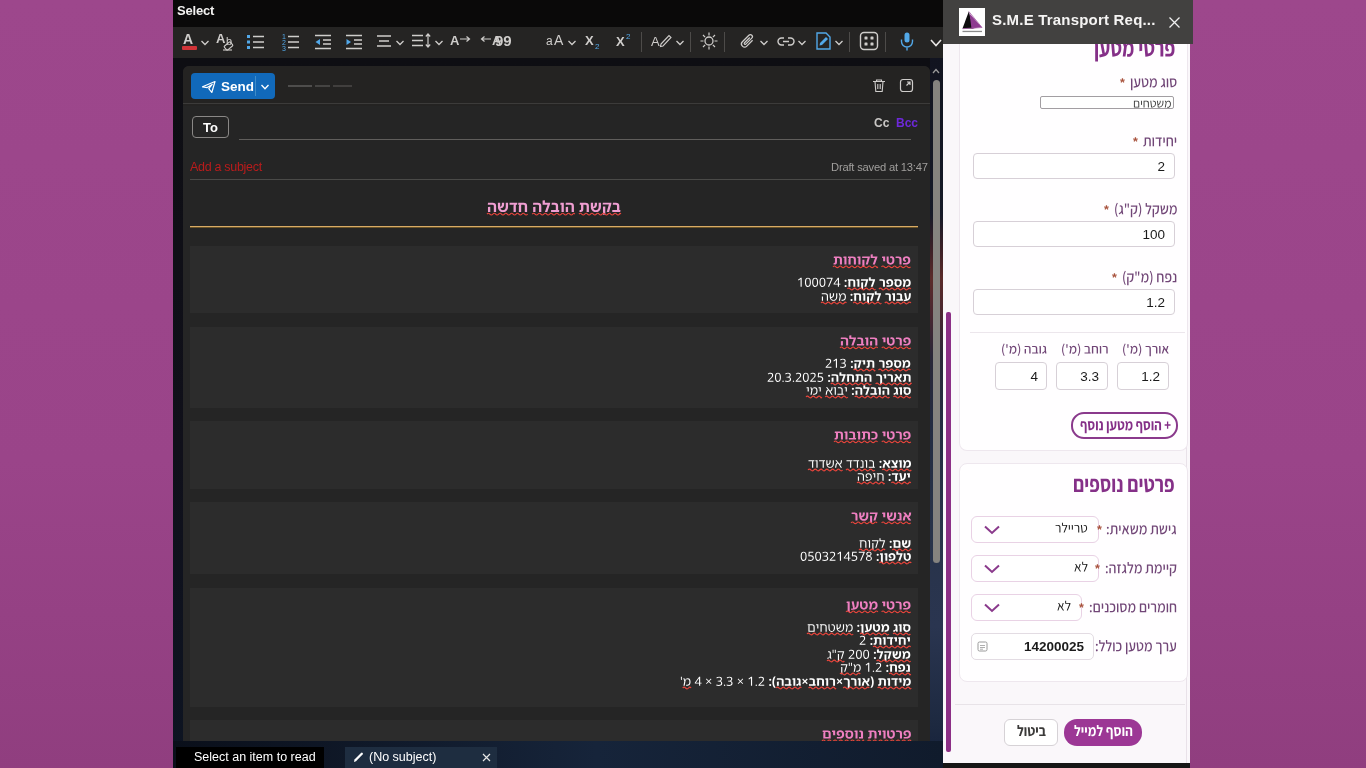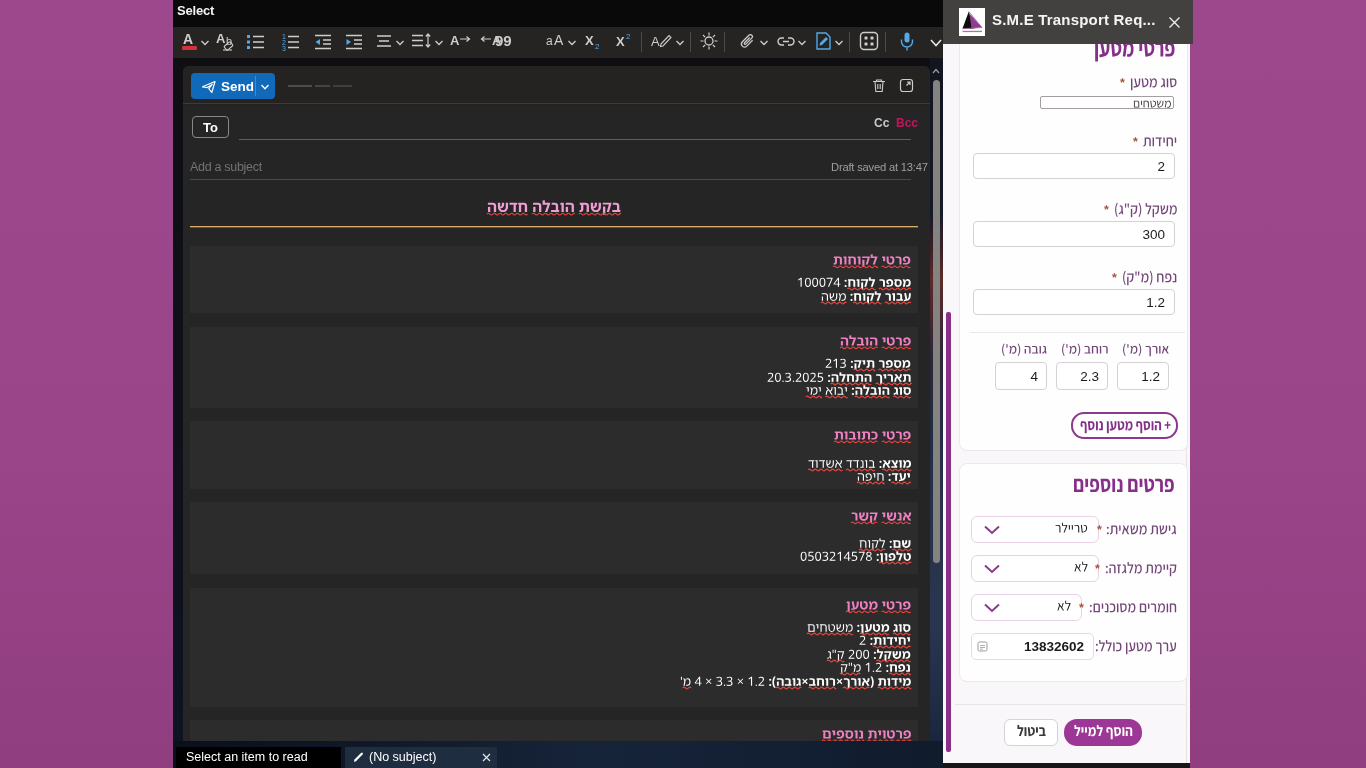--- a/index.html
+++ b/index.html
@@ -170,21 +170,21 @@
 <div style="position:absolute;left:230px;top:761px;width:1px;height:1px;background:rgba(200,215,255,0.46)"></div>
 <div style="position:absolute;left:915px;top:763px;width:1px;height:1px;background:rgba(200,215,255,0.31)"></div>
 <div style="position:absolute;left:469px;top:760px;width:1px;height:1px;background:rgba(200,215,255,0.21)"></div>
 <div style="position:absolute;left:524px;top:751px;width:1px;height:1px;background:rgba(200,215,255,0.25)"></div>
 <div style="position:absolute;left:228px;top:762px;width:1px;height:1px;background:rgba(200,215,255,0.25)"></div>
 <div style="position:absolute;left:367px;top:755px;width:1px;height:1px;background:rgba(200,215,255,0.55)"></div>
 <div style="position:absolute;left:244px;top:756px;width:1px;height:1px;background:rgba(200,215,255,0.42)"></div>
 <div style="position:absolute;left:834px;top:763px;width:1px;height:1px;background:rgba(200,215,255,0.55)"></div>
 
 <div class="abs" style="left:173px;top:741px;width:770px;height:27px;background:linear-gradient(90deg,#0a0f1a,#16243a 55%,#101b2c);z-index:2"></div>
-<div class="abs" style="left:176px;top:747px;width:165px;height:21px;background:#000;color:#fff;font-size:12.5px;line-height:21px;padding-left:10px;z-index:3">Select an item to read</div>
+<div class="abs" style="left:176px;top:747px;width:148px;height:21px;background:#000;color:#fff;font-size:12.5px;line-height:21px;padding-left:18px;z-index:3">Select an item to read</div>
 <div class="abs" style="left:345px;top:747px;width:152px;height:21px;background:#1e2d40;z-index:3"></div>
 <svg class="abs" style="left:352px;top:751px;z-index:3" width="13" height="13">
     <path d="M2 11 L2.5 8.5 L9 2 a1.1 1.1 0 0 1 1.6 1.6 L4 10.2z" fill="#fff"></path>
   </svg>
 <div class="abs" style="left:369px;top:747px;color:#fff;font-size:12.5px;line-height:21px;z-index:3">(No subject)</div>
 <svg class="abs" style="left:481px;top:752px;z-index:3" width="11" height="11">
     <path d="M2 2 L9 9 M9 2 L2 9" stroke="#e6e6e6" stroke-width="1.2"></path>
   </svg>
 
 <svg class="abs" style="left:930px;top:66px" width="12" height="10">
@@ -212,23 +212,23 @@
     <path d="M2 4.5 h12 M5.5 4.5 V3 h5 v1.5 M4 4.5 l.8 10 h6.4 l.8 -10 M6.8 7 v5 M9.2 7 v5" fill="none" stroke="#cfcdcb" stroke-width="1.1"></path>
   </svg>
 <svg class="abs" style="left:899px;top:78px" width="15" height="15">
     <rect x="1.5" y="1.5" width="12" height="12" rx="2.5" fill="none" stroke="#cfcdcb" stroke-width="1.2"></rect>
     <path d="M7.5 7.5 L11 4 M8 4 h3 v3" fill="none" stroke="#cfcdcb" stroke-width="1.2"></path>
   </svg>
 
 <div class="abs" style="left:192px;top:116px;width:37px;height:22px;border:1px solid #8a8886;border-radius:4px;color:#fff;font-weight:bold;font-size:13px;text-align:center;line-height:21px">To</div>
 <div class="abs" style="left:239px;top:139px;width:672px;height:1px;background:#605e5c"></div>
 <div class="abs" style="left:874px;top:116px;color:#c8c6c4;font-size:12px;font-weight:600">Cc</div>
-<div class="abs" style="left:896px;top:116px;color:#be185d;font-size:12px;font-weight:600">Bcc</div>
-
-<div class="abs" style="left:190px;top:160px;color:#737373;font-size:12.5px;letter-spacing:-.3px">Add a subject</div>
+<div class="abs" style="left:896px;top:116px;color:#6d28d9;font-size:12px;font-weight:600">Bcc</div>
+
+<div class="abs" style="left:190px;top:160px;color:#b91c1c;font-size:12.5px;letter-spacing:-.3px">Add a subject</div>
 <div class="abs" style="left:831px;top:161px;color:#a19f9d;font-size:11.2px;letter-spacing:-.2px">Draft saved at 13:47</div>
 <div class="abs" style="left:190px;top:179px;width:721px;height:1px;background:#4a4a48"></div>
 
 <div class="abs" style="left:190px;top:226px;width:728px;height:2px;background:#d8ab66;border-bottom:1px solid #6b5427"></div>
 
 <div class="abs" style="left:190px;top:246px;width:728px;height:67px;background:#2c2c2c"></div>
 <div class="abs" style="left:190px;top:327px;width:728px;height:81px;background:#2c2c2c"></div>
 <div class="abs" style="left:190px;top:421px;width:728px;height:68px;background:#2c2c2c"></div>
 <div class="abs" style="left:190px;top:502px;width:728px;height:72px;background:#2c2c2c"></div>
 <div class="abs" style="left:190px;top:588px;width:728px;height:119px;background:#2c2c2c"></div>
@@ -247,45 +247,45 @@
   </svg>
 <div class="abs" style="left:992px;top:10.5px;z-index:6;color:#f5f4f3;font-size:15px;font-weight:600;letter-spacing:.2px">S.M.E Transport Req...</div>
 <svg class="abs" style="left:1168px;top:16px;z-index:6" width="13" height="13">
     <path d="M1.5 1.5 L11.5 11.5 M11.5 1.5 L1.5 11.5" stroke="#f0f0f0" stroke-width="1.3"></path>
   </svg>
 
 <div class="abs" style="left:959px;top:30px;width:229px;height:421px;background:#fffeff;border:1px solid #eee7ee;border-radius:8px;border-top:none"></div>
 
 <div class="abs" style="left:1040px;top:96px;width:134px;height:12.5px;background:#fff;border:1px solid #a29ea2;border-radius:2px"></div>
 <div class="abs" style="left:973px;top:153px;width:202px;height:26px;background:#fff;border:1px solid #d7d0d7;border-radius:4px;color:#1b1b1b;font-size:13.5px;line-height:25px;text-align:right;padding-right:9px">2</div>
-<div class="abs" style="left:973px;top:221px;width:202px;height:26px;background:#fff;border:1px solid #d7d0d7;border-radius:4px;color:#1b1b1b;font-size:13.5px;line-height:25px;text-align:right;padding-right:9px">300</div>
+<div class="abs" style="left:973px;top:221px;width:202px;height:26px;background:#fff;border:1px solid #d7d0d7;border-radius:4px;color:#1b1b1b;font-size:13.5px;line-height:25px;text-align:right;padding-right:9px">100</div>
 <div class="abs" style="left:973px;top:289px;width:202px;height:26px;background:#fff;border:1px solid #d7d0d7;border-radius:4px;color:#1b1b1b;font-size:13.5px;line-height:25px;text-align:right;padding-right:9px">1.2</div>
 <div class="abs" style="left:970px;top:332px;width:215px;height:1px;background:#ece6ec"></div>
 
 <div class="abs" style="left:1117px;top:362px;width:52px;height:28px;background:#fff;border:1px solid #d7d0d7;border-radius:4px;color:#1b1b1b;font-size:13.5px;line-height:27px;text-align:right;padding-right:8px">1.2</div>
-<div class="abs" style="left:1056px;top:362px;width:52px;height:28px;background:#fff;border:1px solid #d7d0d7;border-radius:4px;color:#1b1b1b;font-size:13.5px;line-height:27px;text-align:right;padding-right:8px">2.3</div>
+<div class="abs" style="left:1056px;top:362px;width:52px;height:28px;background:#fff;border:1px solid #d7d0d7;border-radius:4px;color:#1b1b1b;font-size:13.5px;line-height:27px;text-align:right;padding-right:8px">3.3</div>
 <div class="abs" style="left:995px;top:362px;width:52px;height:28px;background:#fff;border:1px solid #d7d0d7;border-radius:4px;color:#1b1b1b;font-size:13.5px;line-height:27px;text-align:right;padding-right:8px">4</div>
 
 <div class="abs" style="left:1071px;top:412px;width:107px;height:27px;background:#fff;border:2px solid #8a3a8c;border-radius:13px"></div>
 
 <div class="abs" style="left:959px;top:463px;width:229px;height:219px;background:#fffeff;border:1px solid #eee7ee;border-radius:8px"></div>
 
 <div class="abs" style="left:971px;top:516px;width:128px;height:27px;background:#fff;border:1px solid #e9d2e5;border-radius:6px"></div>
 <svg class="abs" style="left:983px;top:525px" width="18" height="10">
     <path d="M2 1.5 L9 8 L16 1.5" fill="none" stroke="#8a3a8c" stroke-width="2"></path>
   </svg>
 <div class="abs" style="left:971px;top:555px;width:128px;height:27px;background:#fff;border:1px solid #e9d2e5;border-radius:6px"></div>
 <svg class="abs" style="left:983px;top:564px" width="18" height="10">
     <path d="M2 1.5 L9 8 L16 1.5" fill="none" stroke="#8a3a8c" stroke-width="2"></path>
   </svg>
 <div class="abs" style="left:971px;top:594px;width:111px;height:27px;background:#fff;border:1px solid #e9d2e5;border-radius:6px"></div>
 <svg class="abs" style="left:983px;top:603px" width="18" height="10">
     <path d="M2 1.5 L9 8 L16 1.5" fill="none" stroke="#8a3a8c" stroke-width="2"></path>
   </svg>
-<div class="abs" style="left:971px;top:633px;width:123px;height:27px;background:#fff;border:1px solid #e3dce3;border-radius:5px;color:#1b1b1b;font-size:13.5px;font-weight:bold;line-height:26px;text-align:right;padding-right:9px">13832602</div>
+<div class="abs" style="left:971px;top:633px;width:123px;height:27px;background:#fff;border:1px solid #e3dce3;border-radius:5px;color:#1b1b1b;font-size:13.5px;font-weight:bold;line-height:26px;text-align:right;padding-right:9px">14200025</div>
 <svg class="abs" style="left:977px;top:641px" width="11" height="11">
     <rect x="1" y="1" width="9" height="9" rx="1.5" fill="none" stroke="#9a9a9a" stroke-width="1"></rect>
     <path d="M3 4.5h5M3 6.5h5M3 8.2h3" stroke="#9a9a9a" stroke-width=".8"></path>
   </svg>
 
 <div class="abs" style="left:955px;top:704px;width:230px;height:1px;background:#e8e3e8"></div>
 <div class="abs" style="left:1004px;top:719px;width:54px;height:27px;background:#fff;border:1px solid #d6d2d6;border-radius:6px"></div>
 <div class="abs" style="left:1064px;top:719px;width:78px;height:27px;background:#9c3795;border-radius:13px"></div>
 
 <div class="abs" style="left:946px;top:312px;width:5px;height:440px;background:#8c2f86;border-radius:2px"></div>

